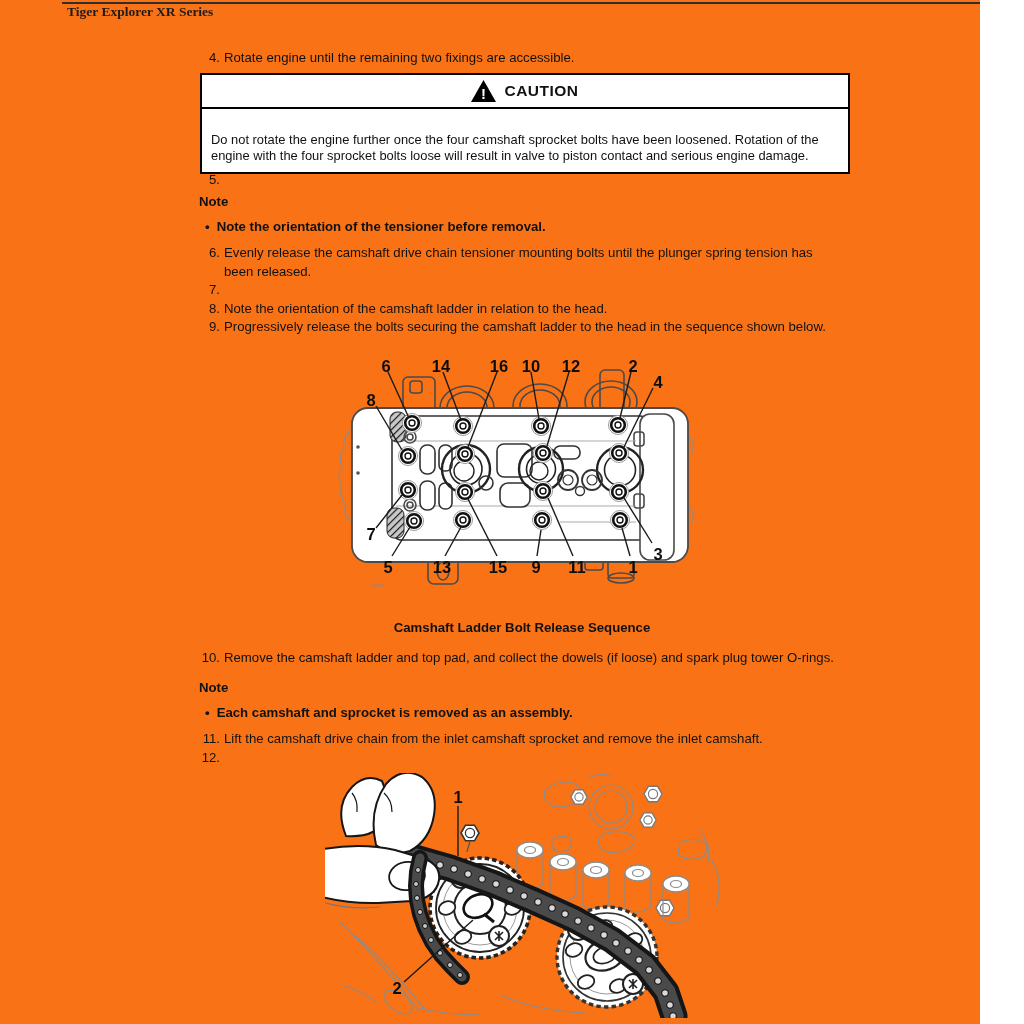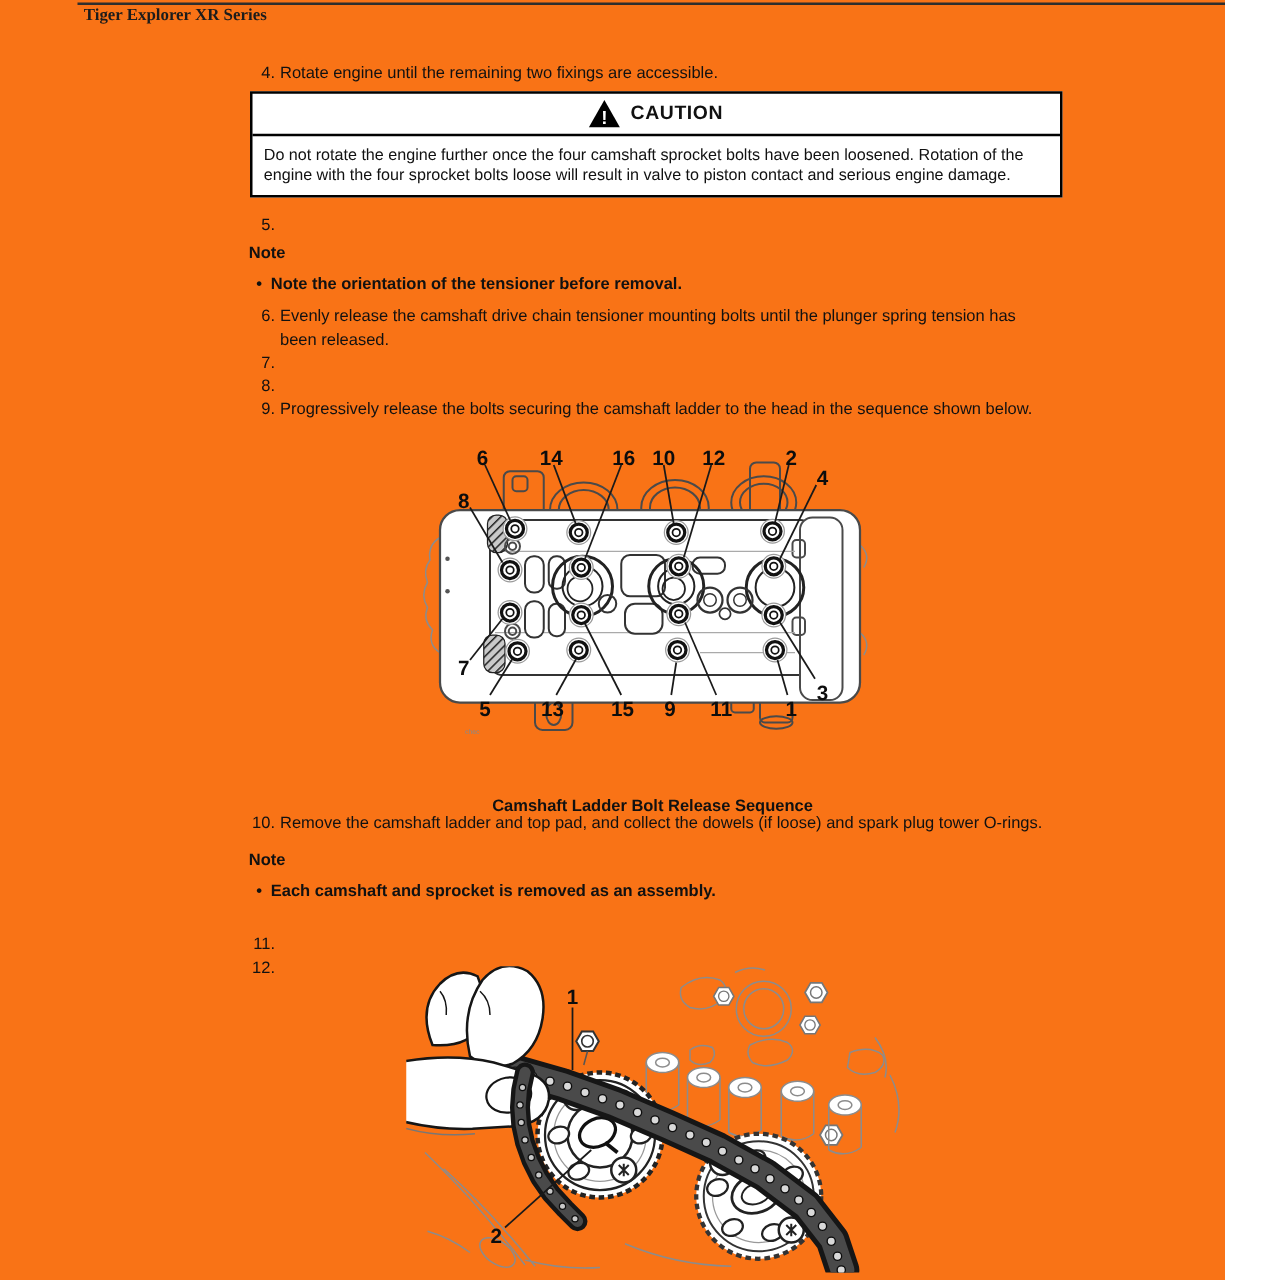--- a/index.html
+++ b/index.html
@@ -12,21 +12,21 @@
   .step{display:flex;}
   .step .num{min-width:24px;text-align:right;margin-right:4px;flex:0 0 auto;}
   .step .txt{max-width:612px;}
   .note-h{position:absolute;left:199px;font-size:13.2px;font-weight:bold;text-align:center;}
   .bullet-row{position:absolute;left:205px;display:flex;font-size:13.2px;font-weight:bold;}
   .bullet-row .bl{margin-right:7px;}
   .caution-box{position:absolute;left:200px;top:73px;width:646px;border:2px solid #000;background:#fff;}
   .caution-head{display:flex;align-items:center;justify-content:center;gap:8px;
                 padding:5px 0 5px 0;border-bottom:2px solid #000;}
   .caution-label{font-size:15.5px;font-weight:bold;letter-spacing:0.5px;}
-  .caution-body{padding:7px 9px 9px 9px;font-size:12.9px;line-height:15.6px;}
+  .caution-body{padding:23px 9px 9px 9px;font-size:12.9px;line-height:15.6px;}
   .fig-caption{position:absolute;left:199px;width:646px;text-align:center;
                font-size:13.2px;font-weight:bold;}
   .figure{position:absolute;}
   svg text{font-family:"Liberation Sans",sans-serif;}
   .co{font-size:16.5px;font-weight:bold;fill:#0d0d0d;text-anchor:middle;}
   .ld{stroke:#1a1a1a;stroke-width:1.4;}
   .art{stroke:#4a4a4a;fill:none;stroke-width:1.6;}
   .artl{stroke:#8c8c8c;fill:none;stroke-width:1.2;}
 </style>
 </head>
@@ -70,20 +70,21 @@
   <div class="block" style="top:244px;">
     <div class="step">
       <span class="num">6.</span>
       <span class="txt">Evenly release the camshaft drive chain tensioner mounting bolts until the plunger spring tension has been released.</span>
     </div>
     <div class="step">
       <span class="num">7.</span>
     </div>
     <div class="step">
       <span class="num">8.</span>
+      <span class="txt">Note the orientation of the camshaft ladder in relation to the head.</span>
     </div>
     <div class="step">
       <span class="num">9.</span>
       <span class="txt">Progressively release the bolts securing the camshaft ladder to the head in the sequence shown below.</span>
     </div>
   </div>
 
   <div class="figure" style="left:335px;top:348px;width:380px;height:248px;">
     <svg width="380" height="248" viewBox="335 348 380 248">
       <defs>
@@ -219,38 +220,39 @@
         <text class="co" x="498" y="573">15</text>
         <text class="co" x="536" y="573">9</text>
         <text class="co" x="577" y="573">11</text>
         <text class="co" x="633" y="573">1</text>
         <text class="co" x="658" y="560">3</text>
       </g>
       <text x="372" y="587" font-size="5.5" fill="#888">chec</text>
     </svg>
   </div>
 
-  <div class="fig-caption" style="top:620px;margin-top:17px;">Camshaft Ladder Bolt Release Sequence</div>
+  <div class="fig-caption" style="top:620px;">Camshaft Ladder Bolt Release Sequence</div>
 
   <div class="block" style="top:649px;">
     <div class="step">
       <span class="num">10.</span>
       <span class="txt">Remove the camshaft ladder and top pad, and collect the dowels (if loose) and spark plug tower O-rings.</span>
     </div>
   </div>
 
   <div class="note-h" style="top:680px;">Note</div>
   <div class="bullet-row" style="top:705px;">
     <span class="bl">•</span>
     <span>Each camshaft and sprocket is removed as an assembly.</span>
   </div>
 
-  <div class="block" style="top:746px;">
+  <div class="block" style="top:730px;">
     <div class="step">
       <span class="num">11.</span>
+      <span class="txt">Lift the camshaft drive chain from the inlet camshaft sprocket and remove the inlet camshaft.</span>
     </div>
     <div class="step">
       <span class="num">12.</span>
     </div>
   </div>
 
   <div class="figure" style="left:325px;top:773px;width:410px;height:245px;">
     <svg width="410" height="245" viewBox="325 773 410 1018" preserveAspectRatio="xMinYMin slice" style="width:410px;height:245px;">
       <defs>
         <g id="hexnut">

